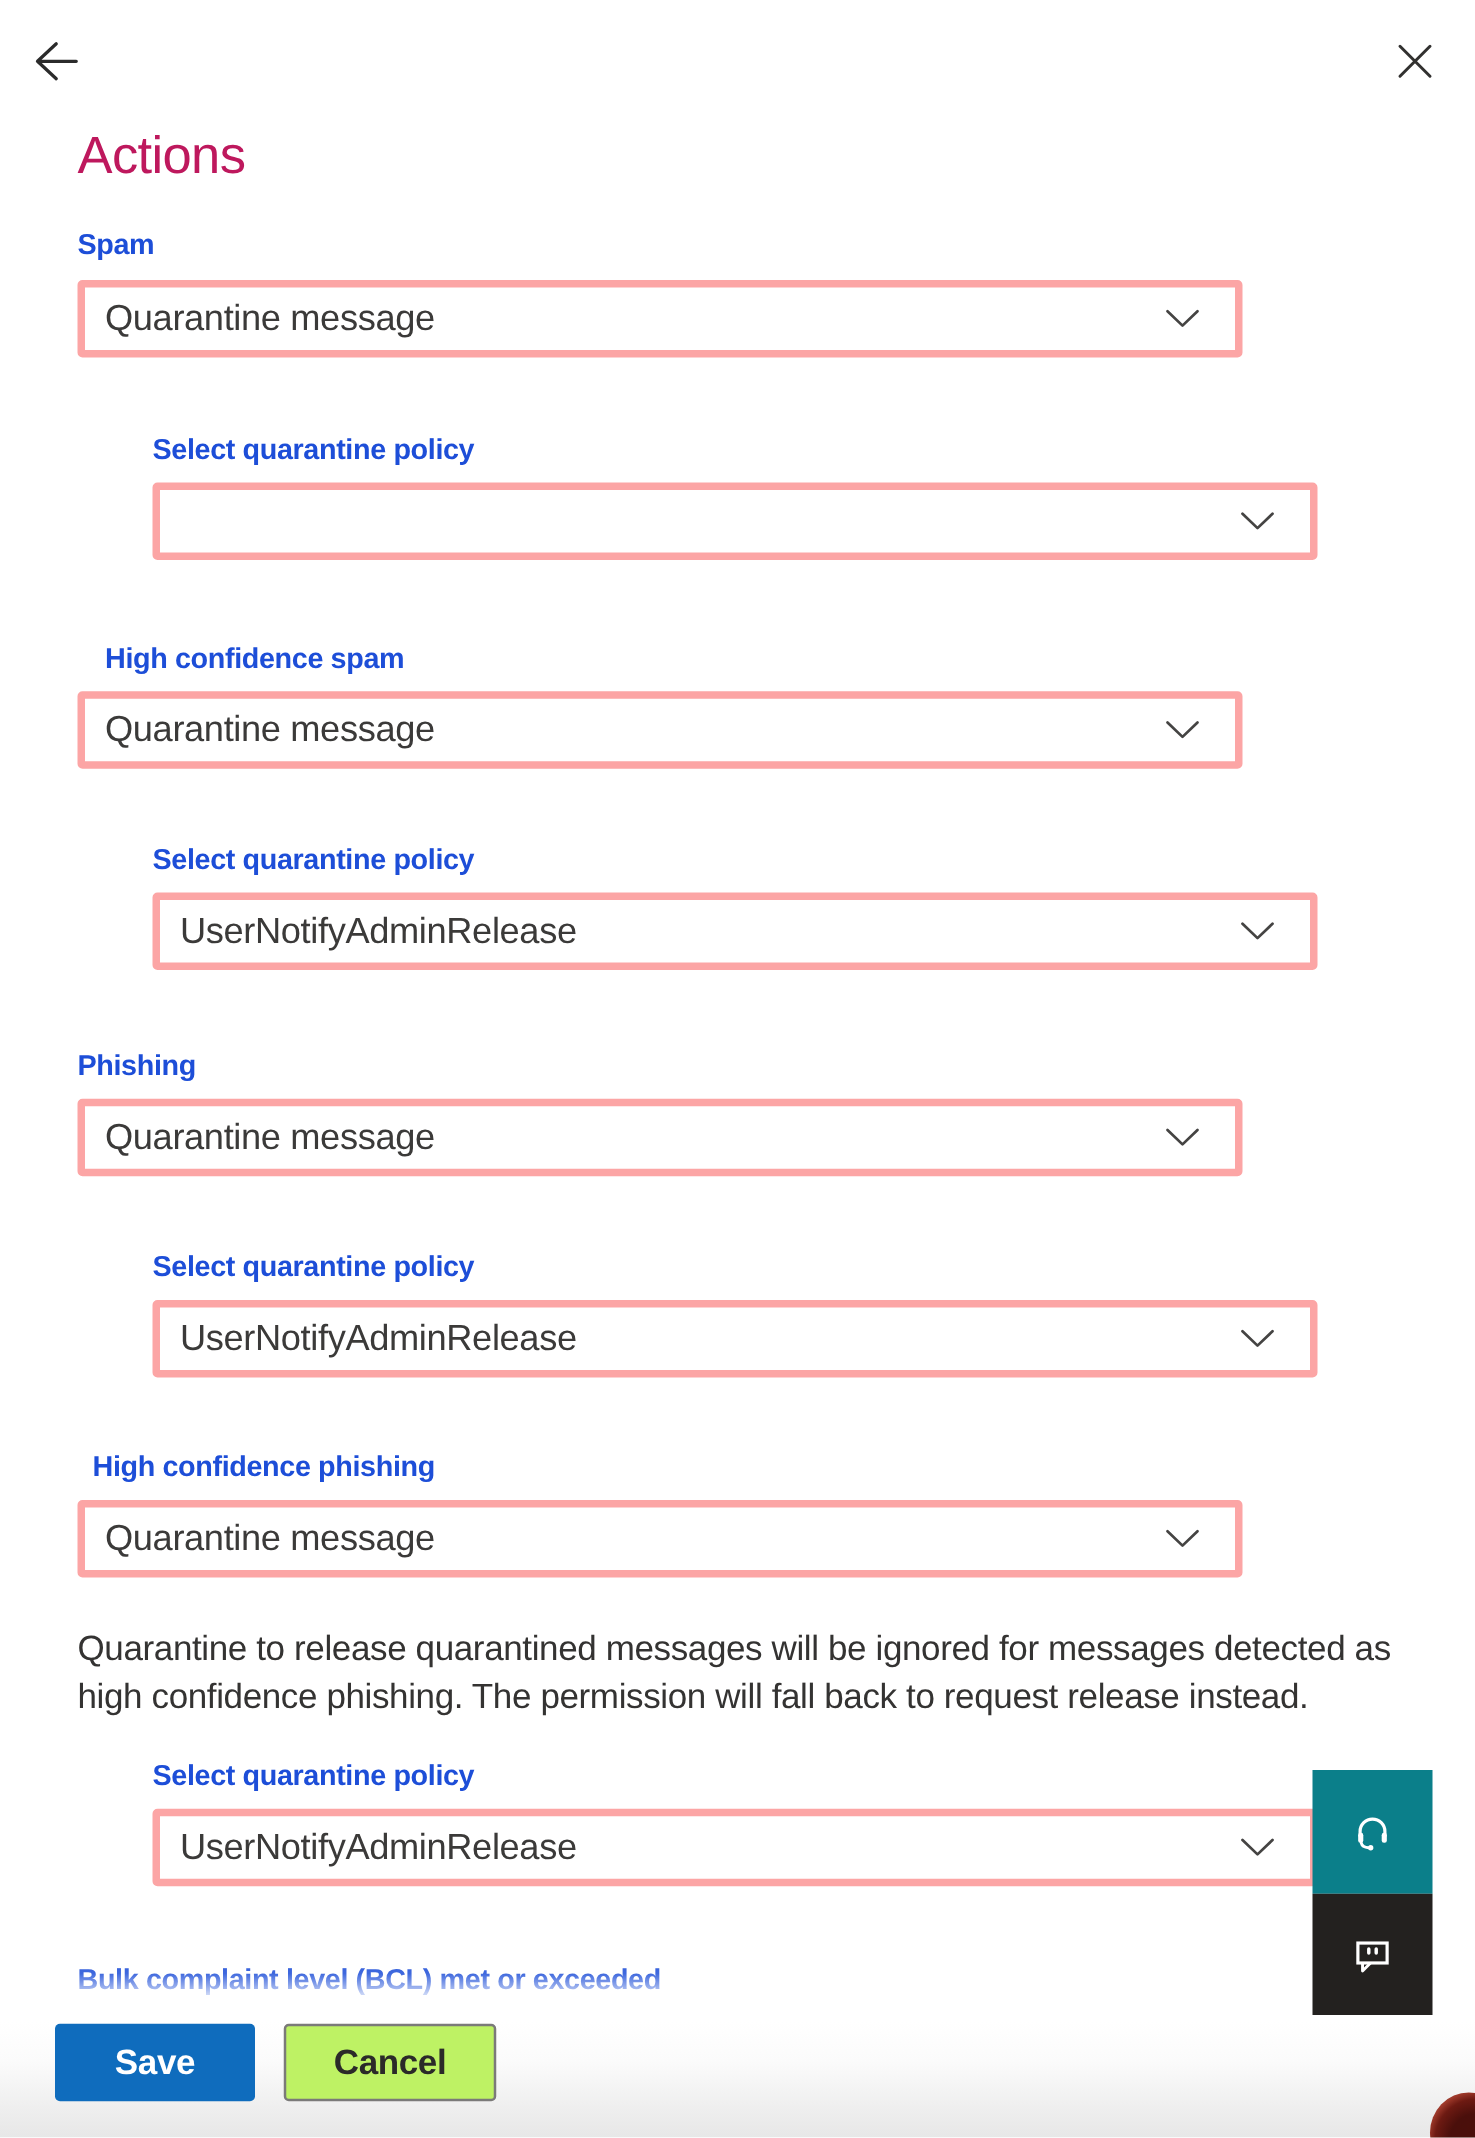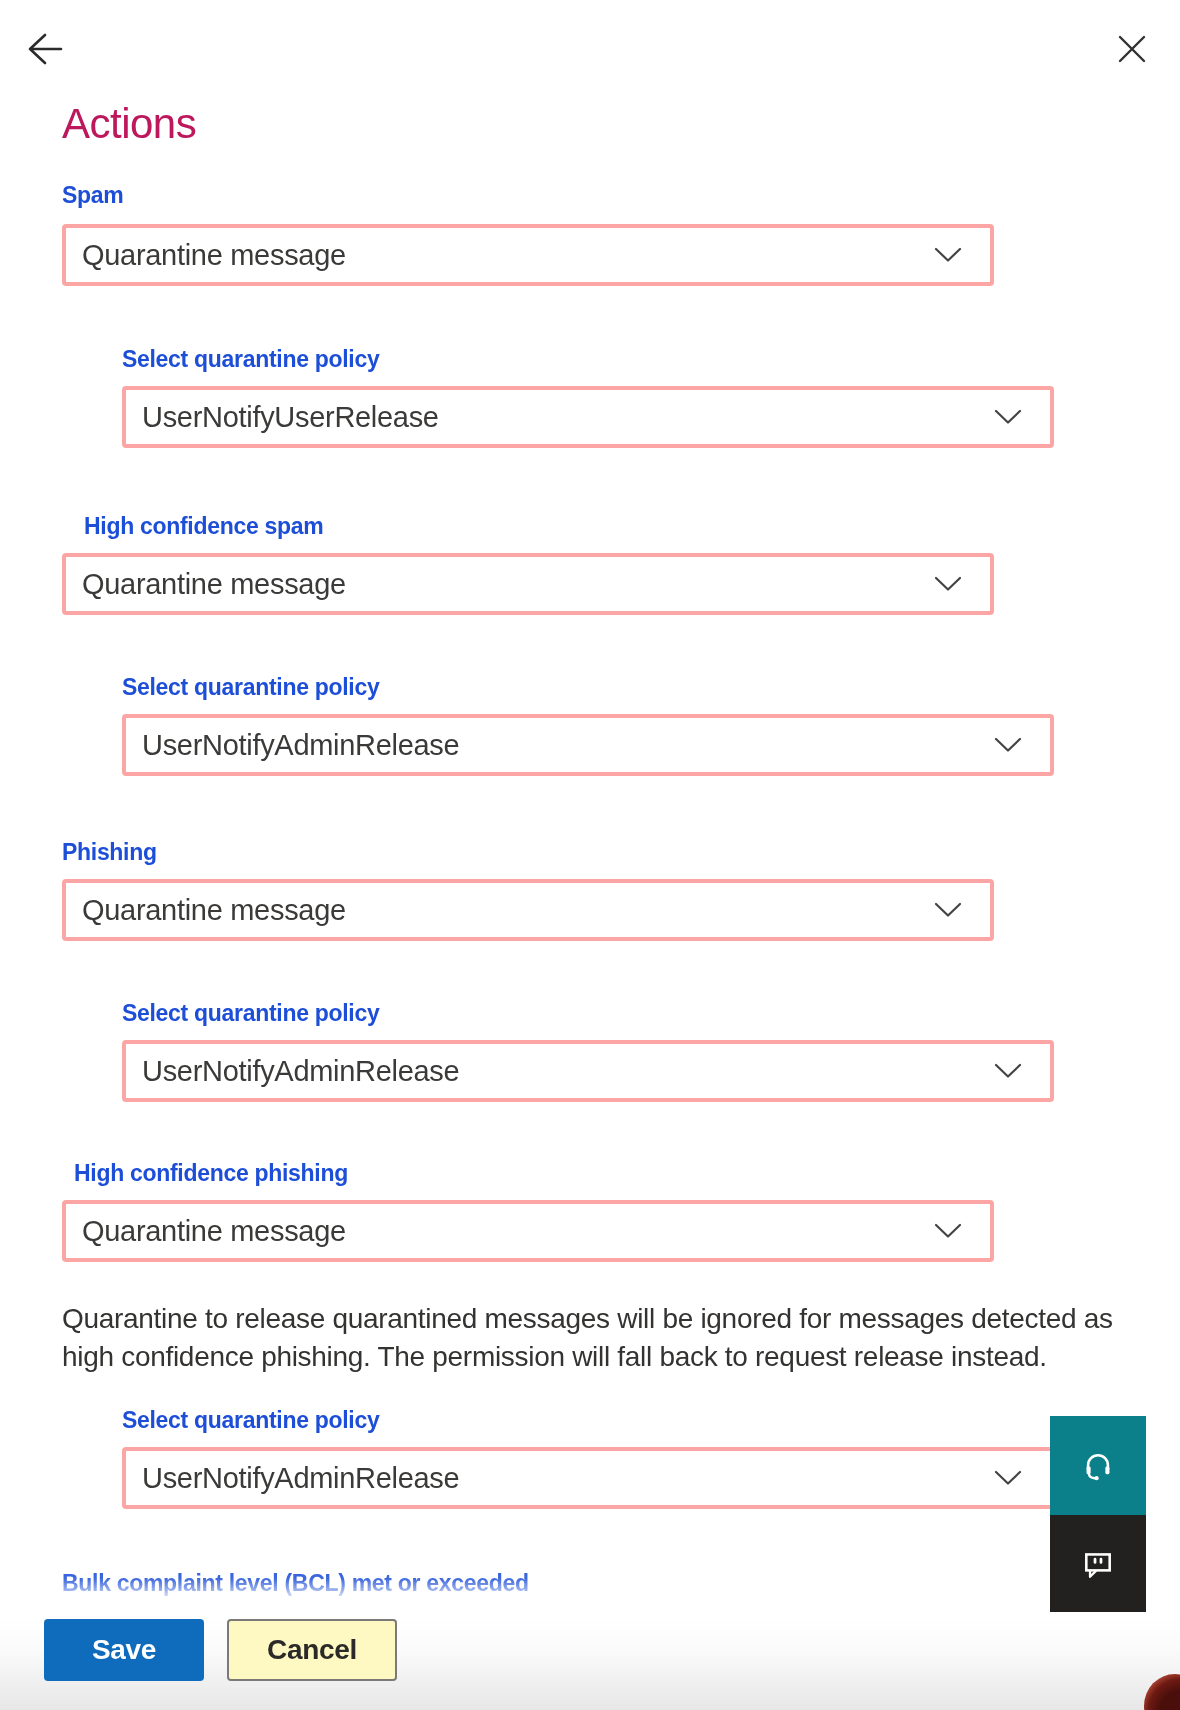--- a/index.html
+++ b/index.html
@@ -15,41 +15,41 @@
   }
   .page-title{
     font-size:42px;font-weight:400;color:#be185d;letter-spacing:-0.5px;line-height:48px;
   }
   .field-label{
     font-size:23px;font-weight:600;color:#1d4ed8;letter-spacing:-0.3px;line-height:34px;
     white-space:nowrap;
   }
   .dropdown{
     width:932px;height:62px;box-sizing:border-box;background:#ffffff;
-    border:4px solid #fca5a5;border-radius:4px;cursor:pointer;
+    border:6px solid #fca5a5;border-radius:4px;cursor:pointer;
     display:flex;align-items:center;padding:0 70px 0 16px;
   }
   .dropdown .value{
     font-size:29px;color:#3b3a39;letter-spacing:-0.3px;white-space:nowrap;
     overflow:hidden;text-overflow:ellipsis;
   }
   .dropdown .chev{
     position:absolute;right:28px;top:50%;transform:translateY(-50%);
     display:flex;align-items:center;
   }
   .note{
     width:1085px;font-size:28px;line-height:38px;color:#343332;letter-spacing:-0.3px;
   }
   .btn{
     box-sizing:border-box;height:62px;border-radius:4px;cursor:pointer;
     font-family:"Liberation Sans",sans-serif;font-size:28px;font-weight:600;letter-spacing:-0.3px;
     display:flex;align-items:center;justify-content:center;border:none;
   }
   .btn-primary{width:160px;background:#0f6cbd;color:#ffffff;}
-  .btn-default{width:170px;background:#fef9c3;color:#2b2a29;border:2px solid #7b7a79;}
+  .btn-default{width:170px;background:#bef264;color:#2b2a29;border:2px solid #7b7a79;}
   .widget{
     width:96px;display:flex;align-items:center;justify-content:center;cursor:pointer;
     border:none;padding:0;
   }
   .widget-help{height:99px;background:#0b7f8a;}
   .widget-feedback{height:97px;background:#23211f;}
   .bottom-fade{
     left:0;top:1550px;width:1180px;height:160px;pointer-events:none;z-index:3;
     background:linear-gradient(180deg,
       rgba(255,255,255,0) 0%,
@@ -92,21 +92,20 @@
   <span class="value">Quarantine message</span>
   <span class="chev">
     <svg width="28" height="16" viewBox="0 0 28 16">
         <path d="M2 2 L14 13.5 L26 2" fill="none" stroke="#454443" stroke-width="2.2" stroke-linecap="round" stroke-linejoin="round"></path>
       </svg>
   </span>
 </div>
 
 <div class="abs field-label" style="left:122px;top:342px;">Select quarantine policy</div>
 <div class="abs dropdown" style="left:122px;top:386px;" role="combobox">
-  <span class="value">UserNotifyUserRelease</span>
   <span class="chev">
     <svg width="28" height="16" viewBox="0 0 28 16">
         <path d="M2 2 L14 13.5 L26 2" fill="none" stroke="#454443" stroke-width="2.2" stroke-linecap="round" stroke-linejoin="round"></path>
       </svg>
   </span>
 </div>
 
 <div class="abs field-label" style="left:62px;top:509px;margin-left:22px;">High confidence spam</div>
 <div class="abs dropdown" style="left:62px;top:553px;" role="combobox">
   <span class="value">Quarantine message</span>

